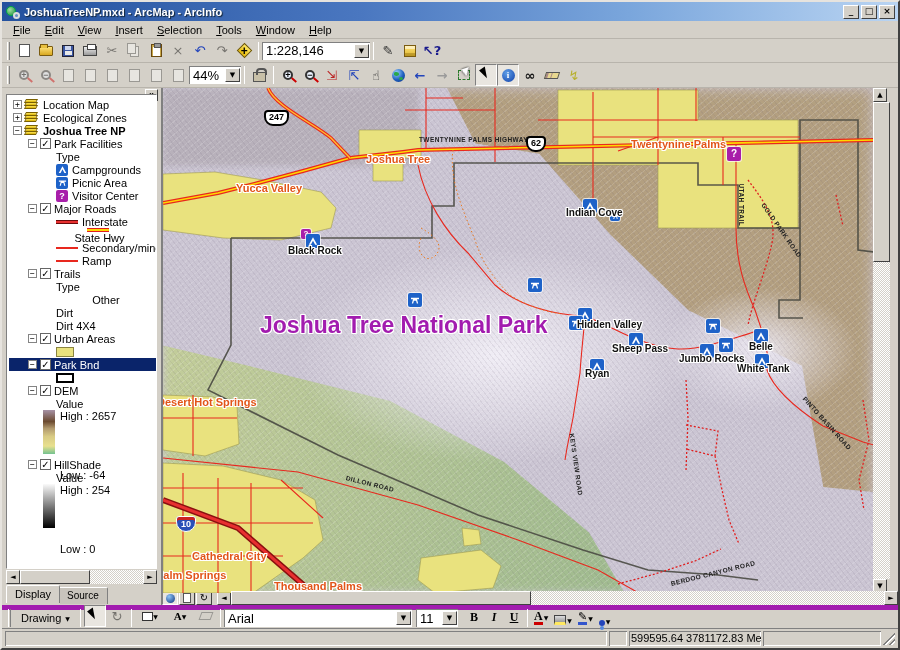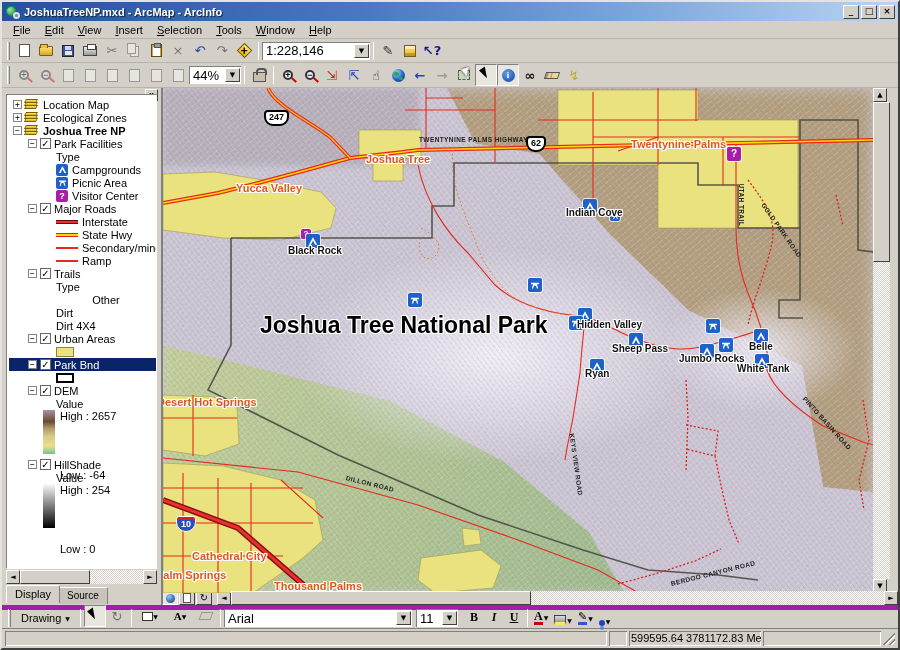--- a/index.html
+++ b/index.html
@@ -128,21 +128,21 @@
   .mk{position:absolute;width:14px;height:14px;border-radius:2px;background:#1e62c8;box-shadow:0 0 0 1px rgba(255,255,255,.7);display:flex;align-items:center;justify-content:center;}
   .mk svg{position:static;width:10px;height:10px;}
   .mk.small{width:10px;height:10px;}
   .mk.small svg{width:7px;height:7px;}
   .mk-visitor{background:#a81eaa;color:#fff;font-weight:bold;font-size:10px;line-height:14px;text-align:center;display:block;}
   .mk-visitor.small{font-size:8px;line-height:10px;}
   .halo{text-shadow:-1px -1px 0 #fff,1px -1px 0 #fff,-1px 1px 0 #fff,1px 1px 0 #fff,0 -1px 0 #fff,0 1px 0 #fff,-1px 0 0 #fff,1px 0 0 #fff;}
   .city-lbl{position:absolute;font-size:11px;font-weight:bold;color:#e25519;white-space:nowrap;}
   .place-lbl{position:absolute;font-size:10px;font-weight:bold;color:#111;white-space:nowrap;}
   .road-lbl{position:absolute;font-size:6.5px;font-weight:bold;color:#222;white-space:nowrap;transform-origin:left center;letter-spacing:.4px;}
-  .big-lbl{position:absolute;font-size:23px;font-weight:bold;color:#000000;white-space:nowrap;letter-spacing:0;}
+  .big-lbl{position:absolute;font-size:23px;font-weight:bold;color:#a21caf;white-space:nowrap;letter-spacing:0;}
   .shield-us{position:absolute;background:#fff;border:2px solid #000;border-radius:4px 4px 9px 9px;
      font-size:9px;font-weight:bold;padding:1px 3px 2px;line-height:1;}
   .shield-i{position:absolute;background:#2a50b8;border:1px solid #fff;border-radius:3px 3px 10px 10px;
      color:#fff;font-size:9px;font-weight:bold;padding:3px 4px 2px;line-height:1;box-shadow:inset 0 3px 0 #cc2222;}
   .vscroll{width:17px;height:505px;display:flex;flex-direction:column;background:#d4d0c8;flex:0 0 auto;}
   .vscroll .sb-track{flex:1;}
   .minibar{height:14px;display:flex;align-items:center;}
   .view-btn{width:16px;height:13px;background:#d4d0c8;border:1px solid;border-color:#fff #404040 #404040 #fff;
      display:flex;align-items:center;justify-content:center;font-size:9px;margin-right:1px;}
   .view-btn.pressed{border-color:#808080 #fff #fff #808080;background:#e9e6e0;}
@@ -404,21 +404,21 @@
           <div class="toc-row" style="padding-left: 19px;">
             <span class="expander">−</span>
             <span class="cbx">✓</span>
             <span class="lbl">Major Roads</span>
           </div>
           <div class="toc-row" style="padding-left: 34px;">
             <span style="width: 13px; flex: 0 0 auto;"></span>
             <span class="sym ln ln-interstate"></span>
             <span class="lbl">Interstate</span>
           </div>
-          <div class="toc-row" style="padding-left: 34px;">
+          <div class="toc-row" style="padding-left: 34px; flex-direction: column;">
             <span style="width: 13px; flex: 0 0 auto;"></span>
             <span class="sym ln ln-statehwy"></span>
             <span class="lbl">State Hwy</span>
           </div>
           <div class="toc-row" style="padding-left: 34px;">
             <span style="width: 13px; flex: 0 0 auto;"></span>
             <span class="sym ln ln-red"></span>
             <span class="lbl">Secondary/minor road</span>
           </div>
           <div class="toc-row" style="padding-left: 34px;">

